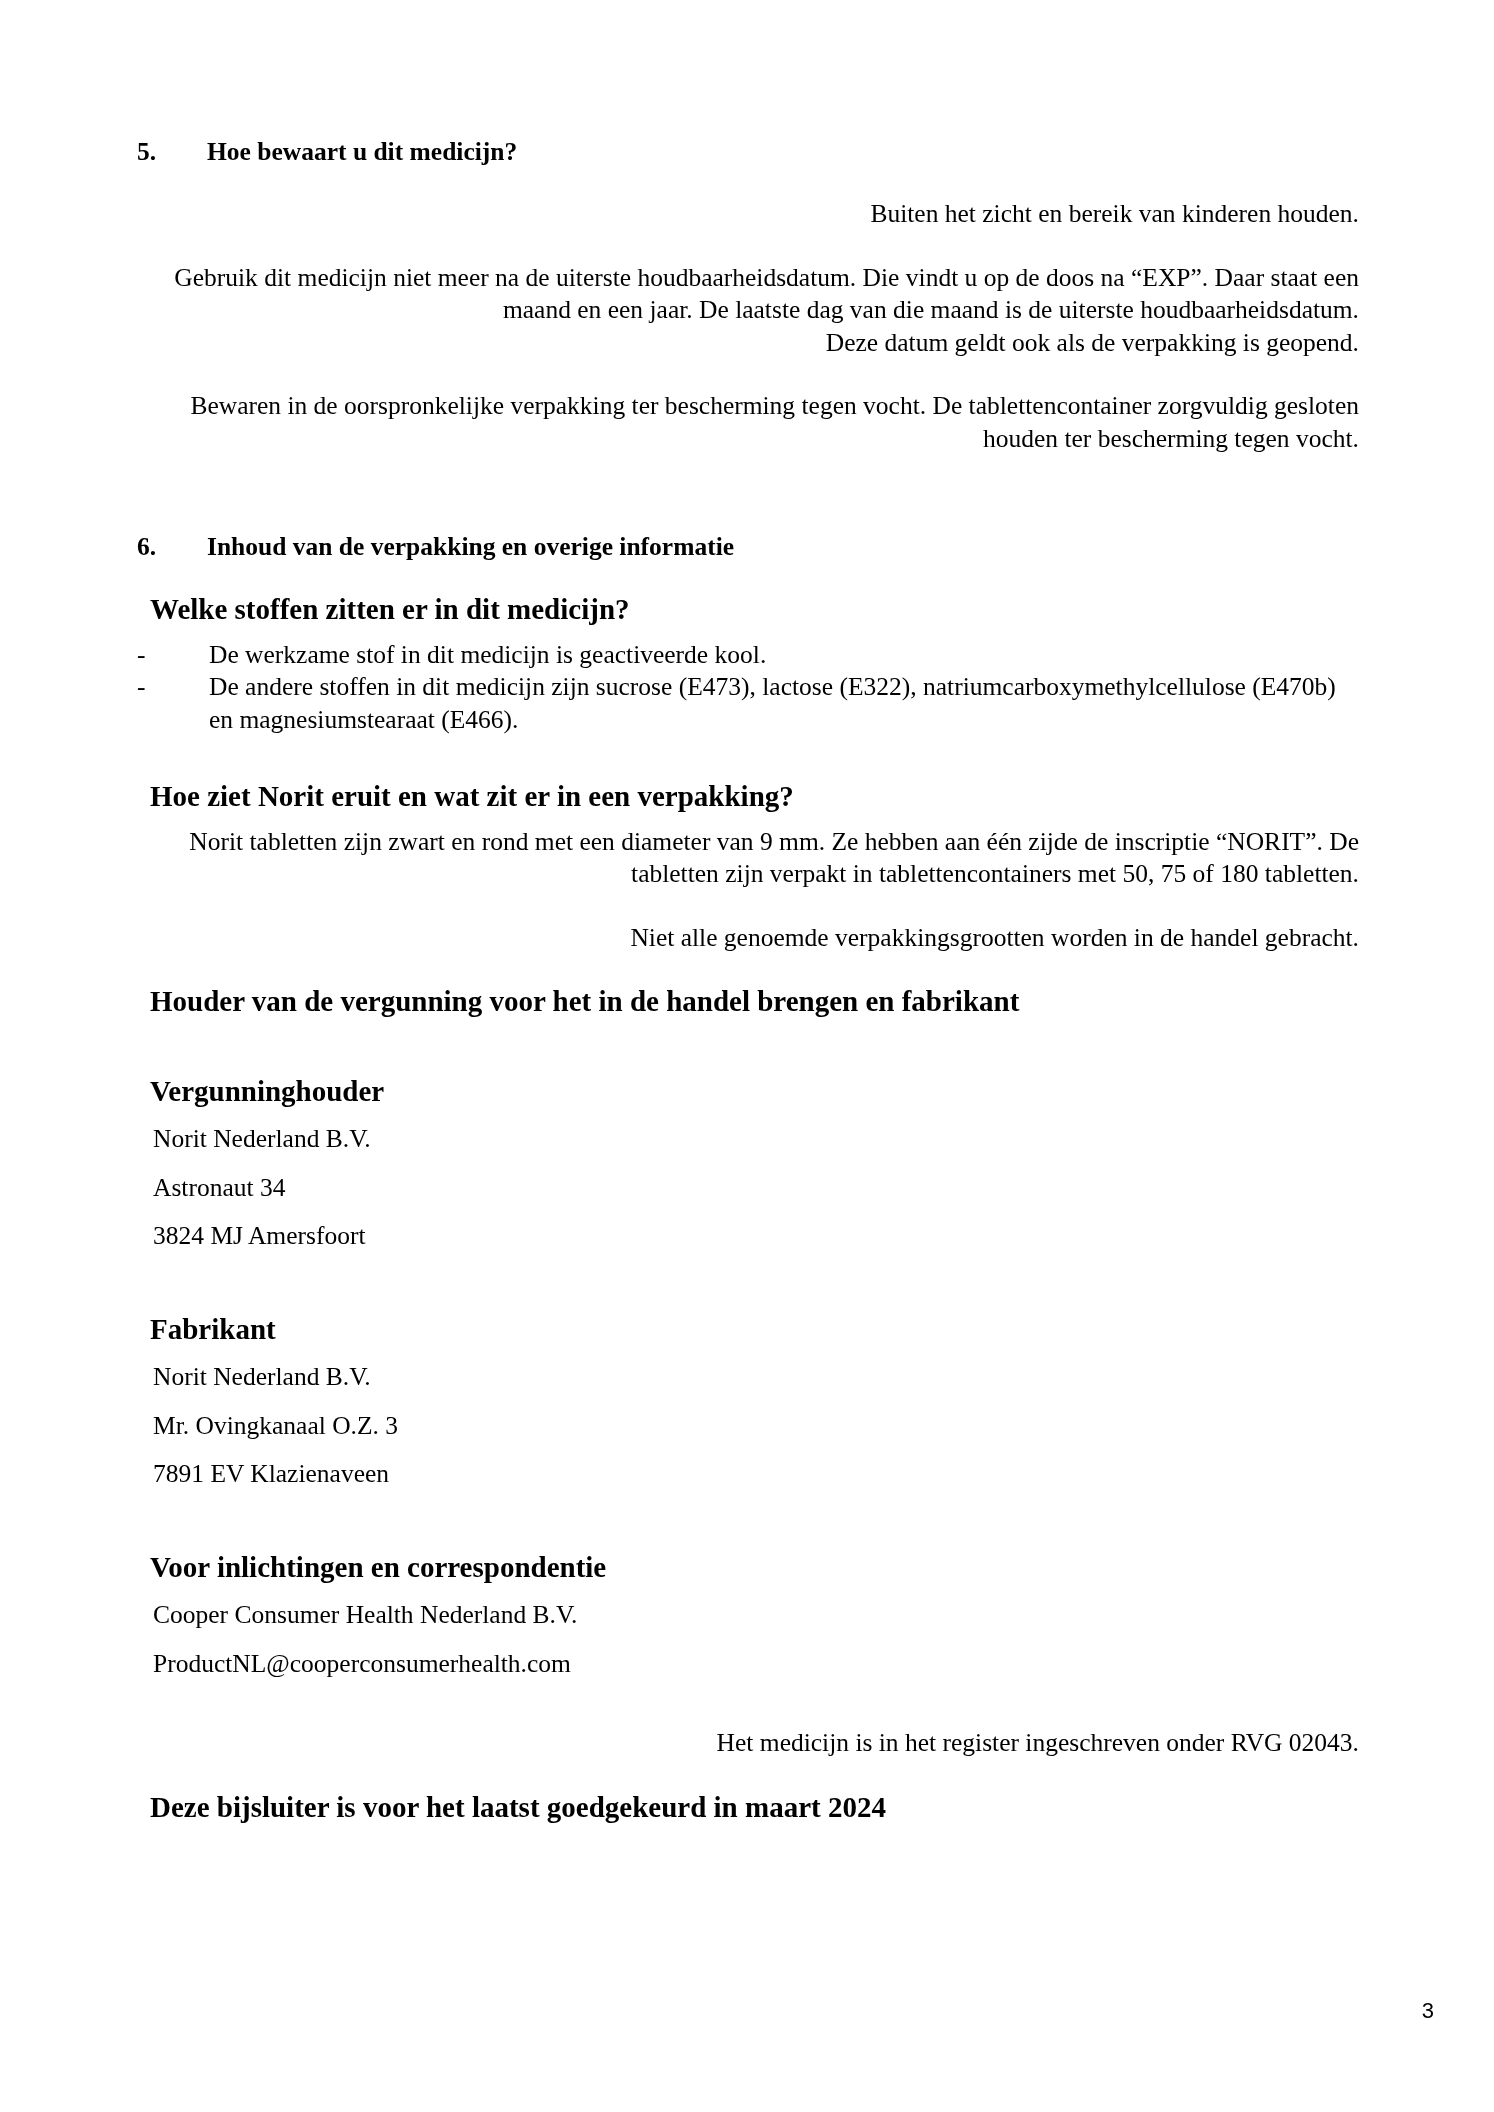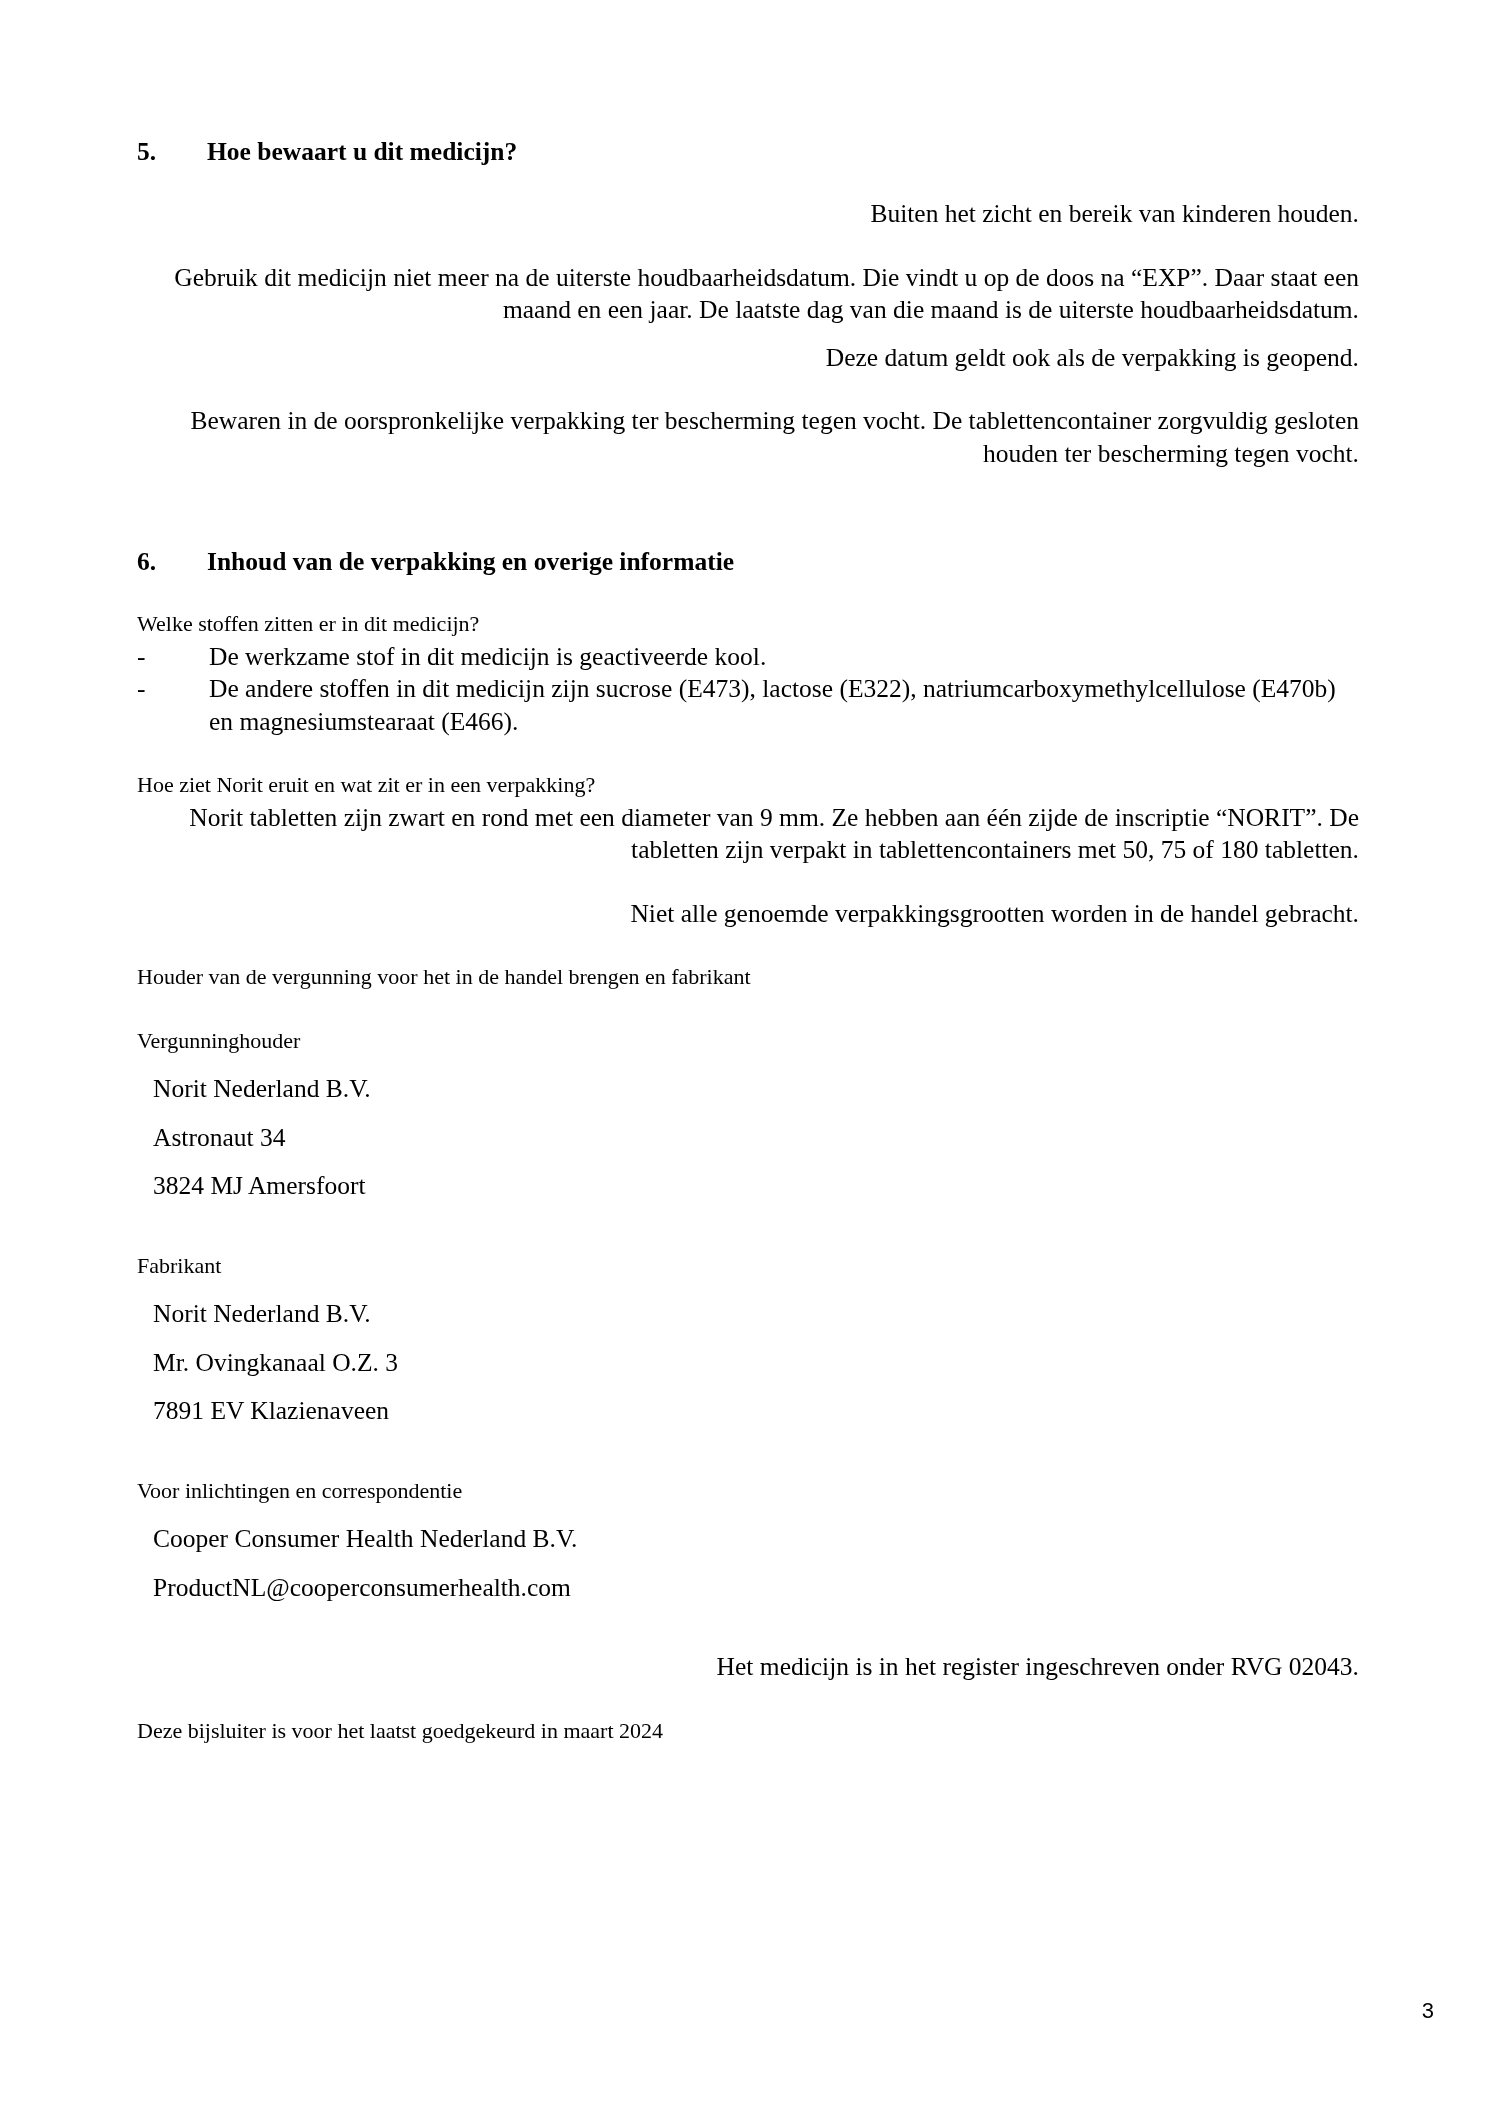--- a/index.html
+++ b/index.html
@@ -43,26 +43,26 @@
   }
   .sec-title { flex: 1 1 auto; }
 
   p.body {
     font-size: 25.5px;
     line-height: 32.5px;
     margin: 0 0 31px 0;
     text-align: right;
     white-space: normal;
   }
-  p.tight { margin-bottom: 15px; }
+  p.tight { margin-bottom: 0; }
   .sub-heading {
-    font-weight: normal;
-    font-size: 22px;
+    font-weight: bold;
+    font-size: 29px;
     line-height: 32.5px;
-    margin: 0;
+    margin: 13px;
   }
   .gap-sm { height: 31px; }
   .gap-md { height: 46px; }
 
   ul.dashlist {
     list-style: none;
     margin: 0;
     padding: 0;
   }
   ul.dashlist li {

